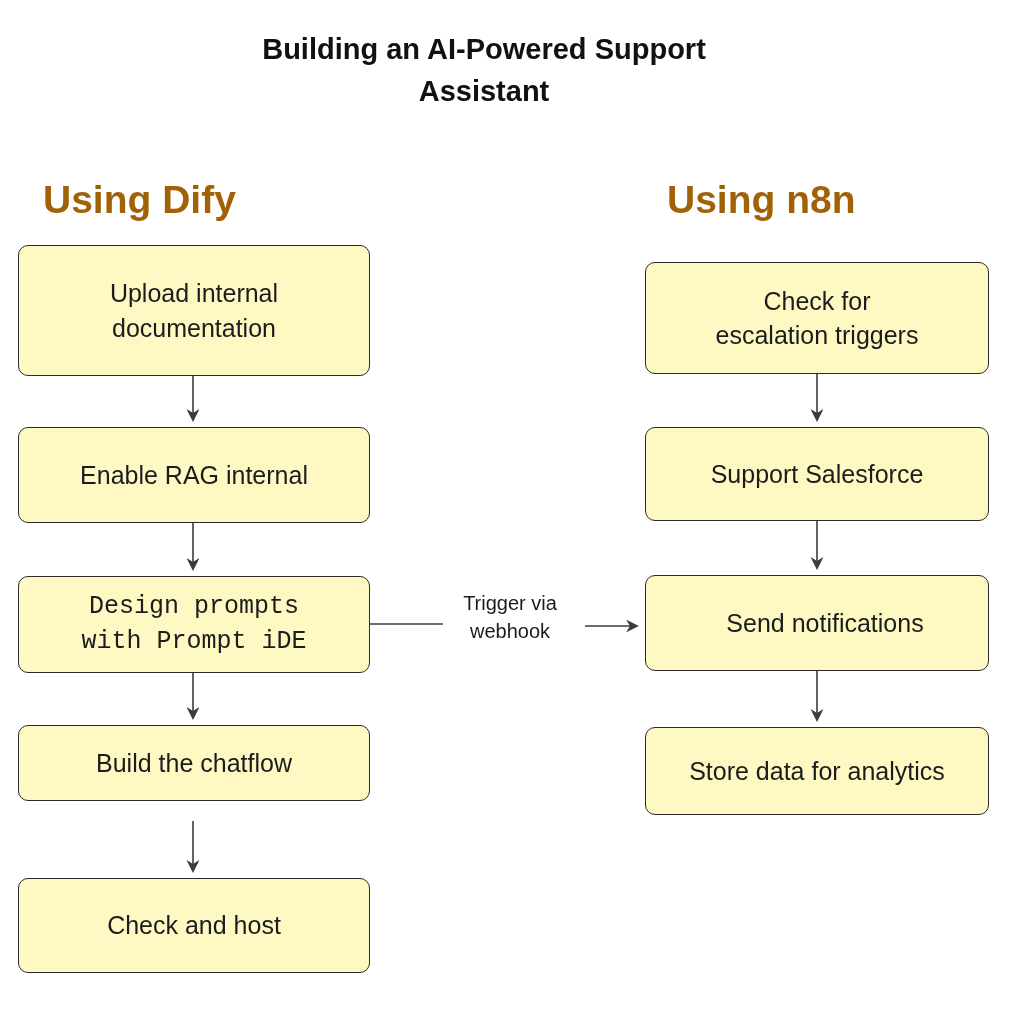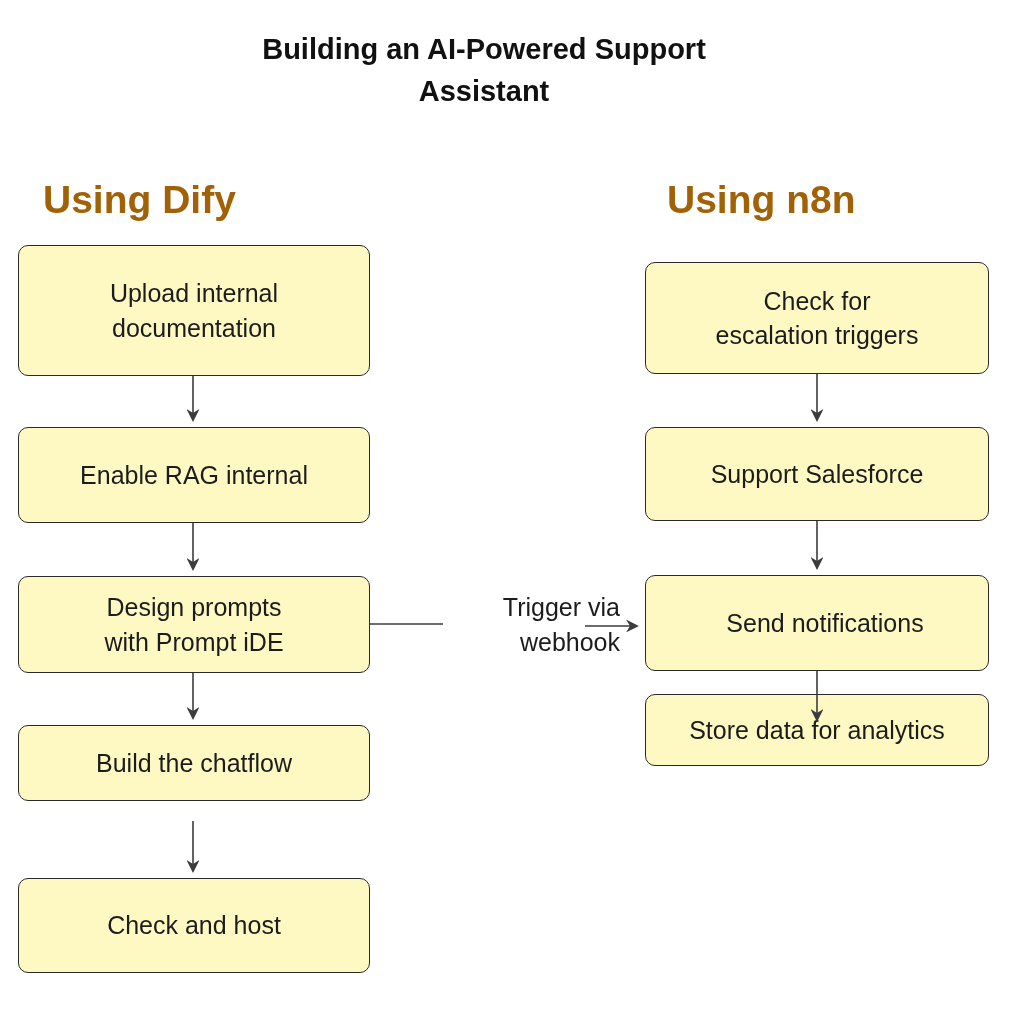--- a/index.html
+++ b/index.html
@@ -62,50 +62,50 @@
     left: 0; top: 0;
     width: 1024px;
     height: 1024px;
     pointer-events: none;
   }
   .edge-label {
     position: absolute;
     left: 400px;
     top: 590px;
     width: 220px;
-    text-align: right;
-    font-size: 25px;
+    text-align: center;
+    font-size: 20px;
     line-height: 1.38;
     color: #1c1c1c;
     white-space: pre-line;
   }
 </style>
 </head>
 <body>
 
 <div class="canvas">
 
   <div class="diagram-title">Building an AI-Powered Support Assistant</div>
 
   <div class="col-header left">Using Dify</div>
   <div class="col-header right">Using n8n</div>
 
   <div class="node left" style="top:245px; height:131px;">Upload internal
 documentation</div>
   <div class="node left" style="top:427px; height:96px;">Enable RAG internal</div>
-  <div class="node left" style="top:576px; height:97px;">Design prompts
+  <div class="node left" style="top:576px; height:97px;font-family:Liberation Mono, monospace;">Design prompts
 with Prompt iDE</div>
   <div class="node left" style="top:725px; height:76px;">Build the chatflow</div>
   <div class="node left" style="top:878px; height:95px;">Check and host</div>
 
   <div class="node right" style="top:262px; height:112px;">Check for
 escalation triggers</div>
   <div class="node right" style="top:427px; height:94px;">Support Salesforce</div>
   <div class="node right" style="top:575px; height:96px;padding-left:30px;">Send notifications</div>
-  <div class="node right" style="top:694px; height:72px;">Store data for analytics</div>
+  <div class="node right" style="top:727px; height:88px;">Store data for analytics</div>
 
   <svg class="edges" viewBox="0 0 1024 1024" xmlns="http://www.w3.org/2000/svg">
     <defs>
       <marker id="arrowhead" viewBox="0 0 10 10" refX="8.5" refY="5" markerWidth="8" markerHeight="8" orient="auto-start-reverse">
         <path d="M0,0 L10,5 L0,10 L3,5 z" fill="#3c3c3c"></path>
       </marker>
     </defs>
     <g stroke="#3c3c3c" stroke-width="1.6" fill="none">
 
       <line x1="193" y1="376" x2="193" y2="420" marker-end="url(#arrowhead)"></line>

